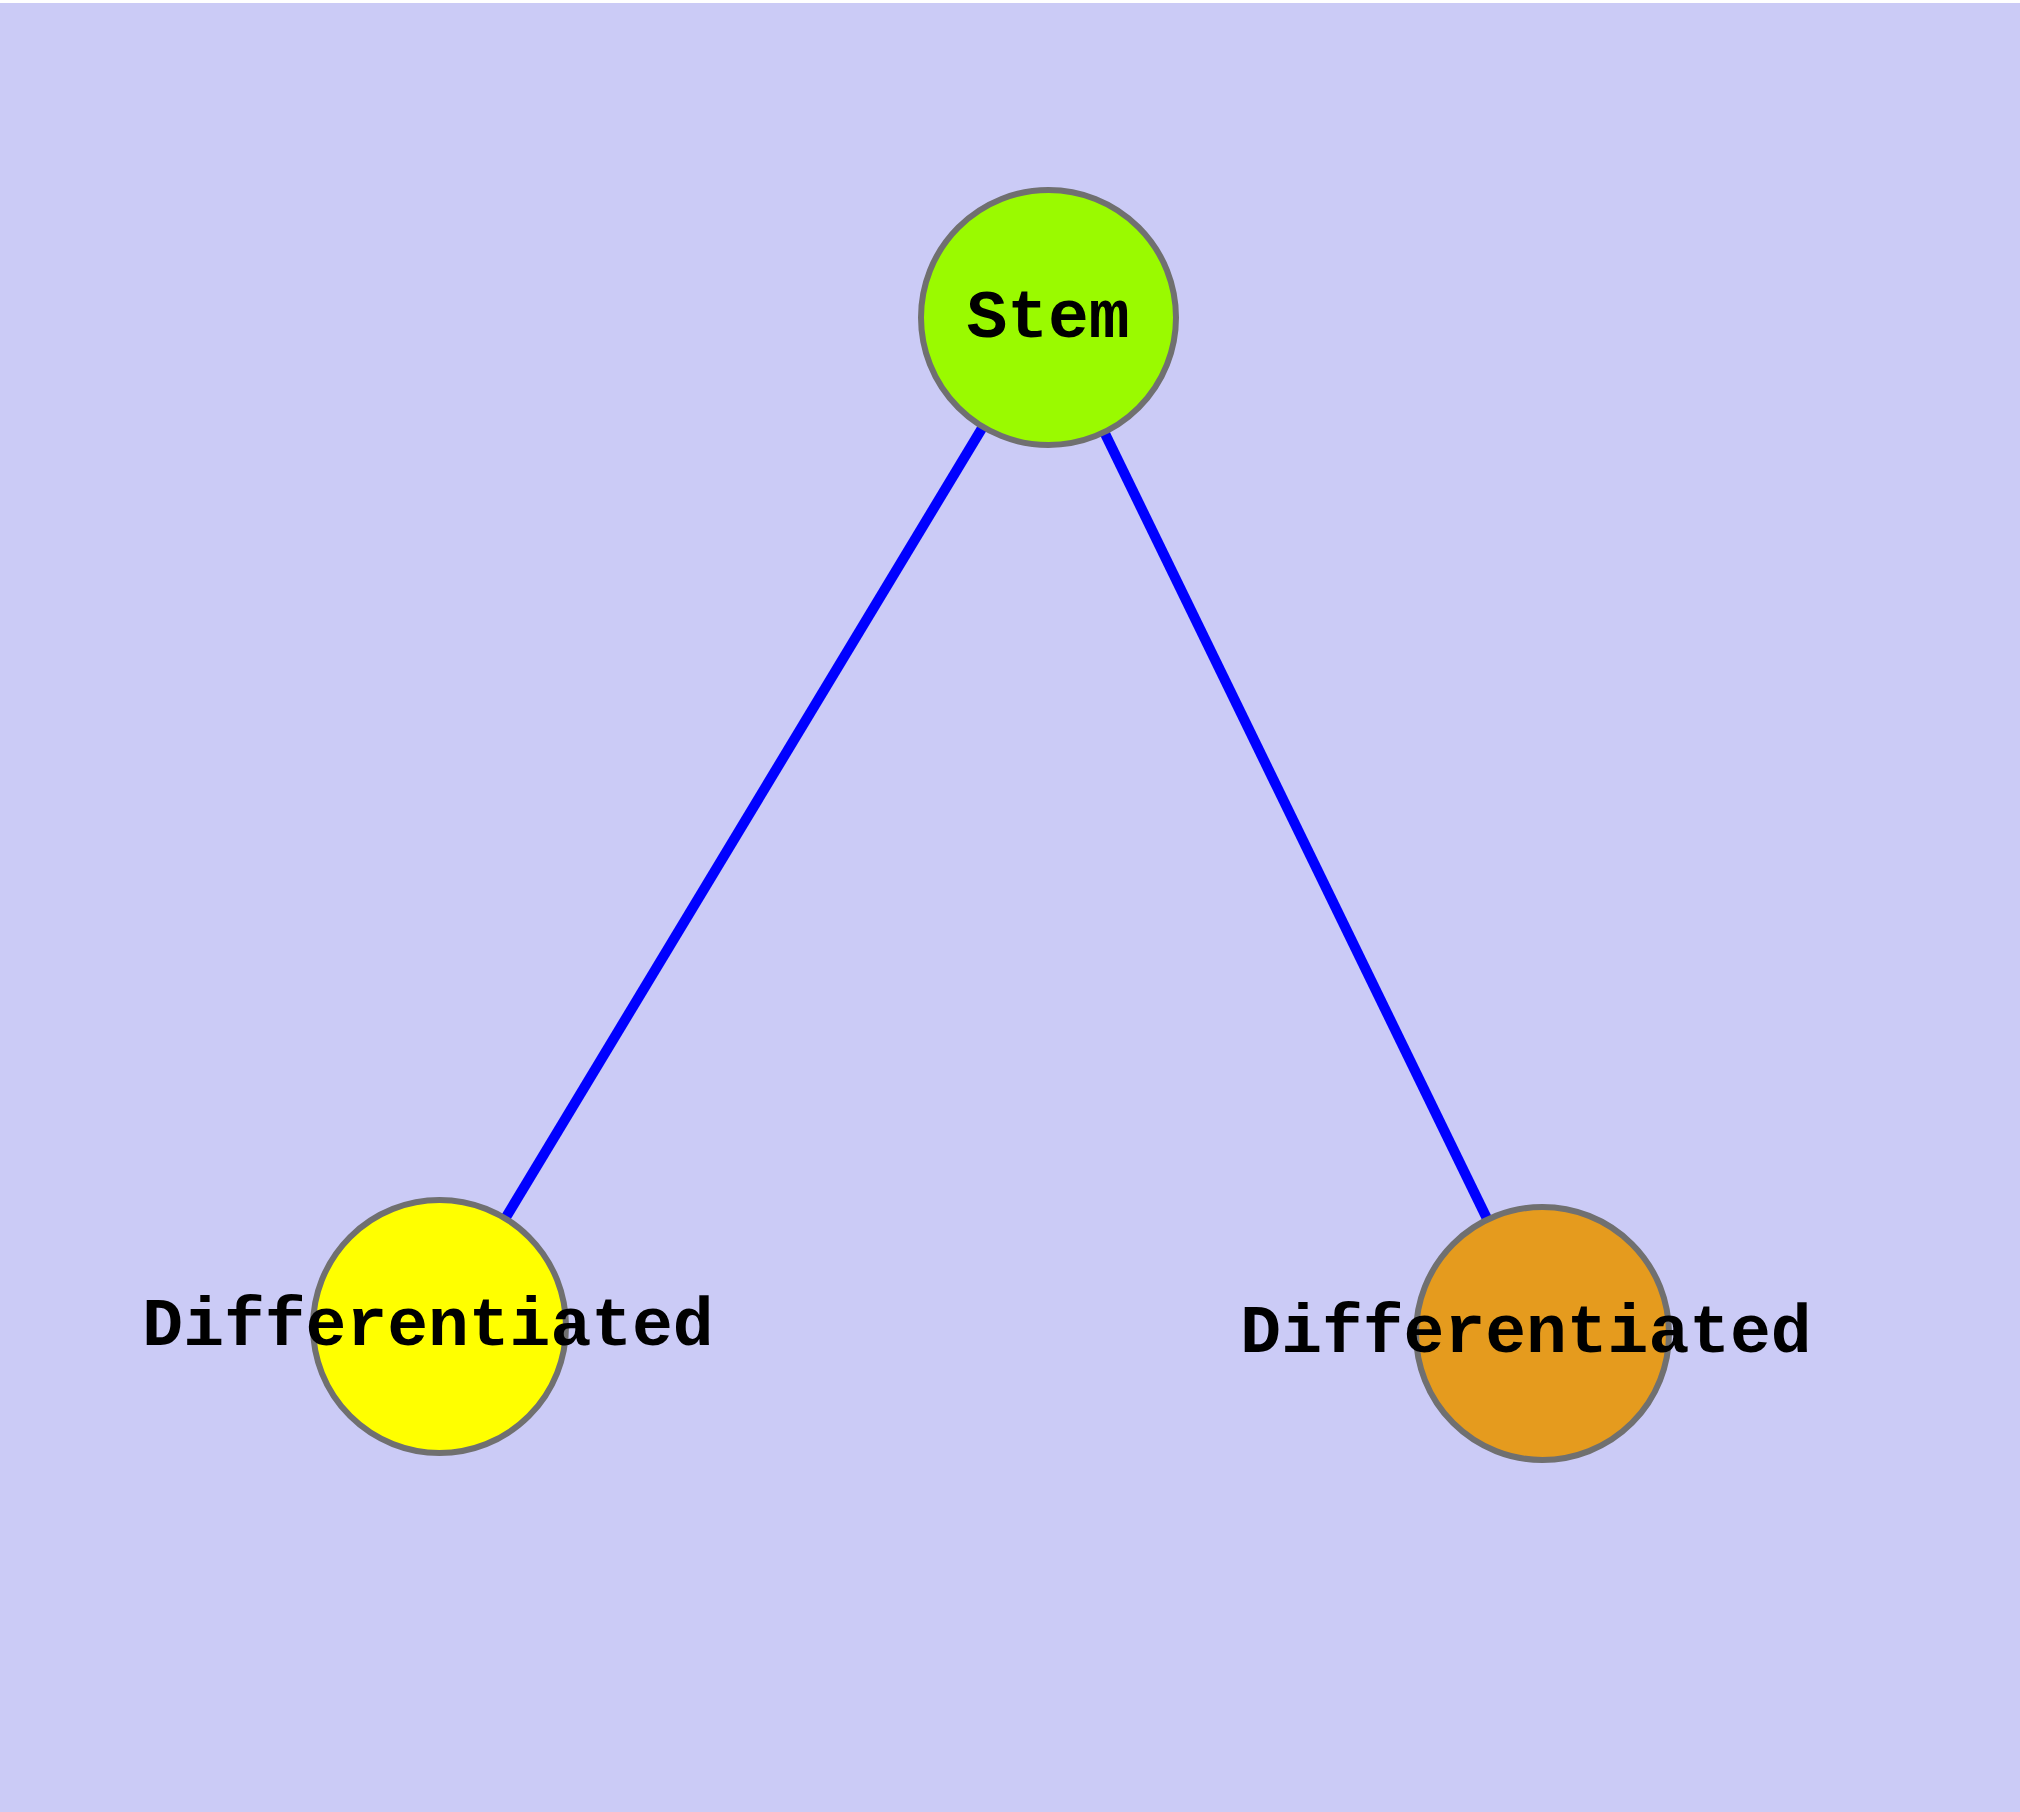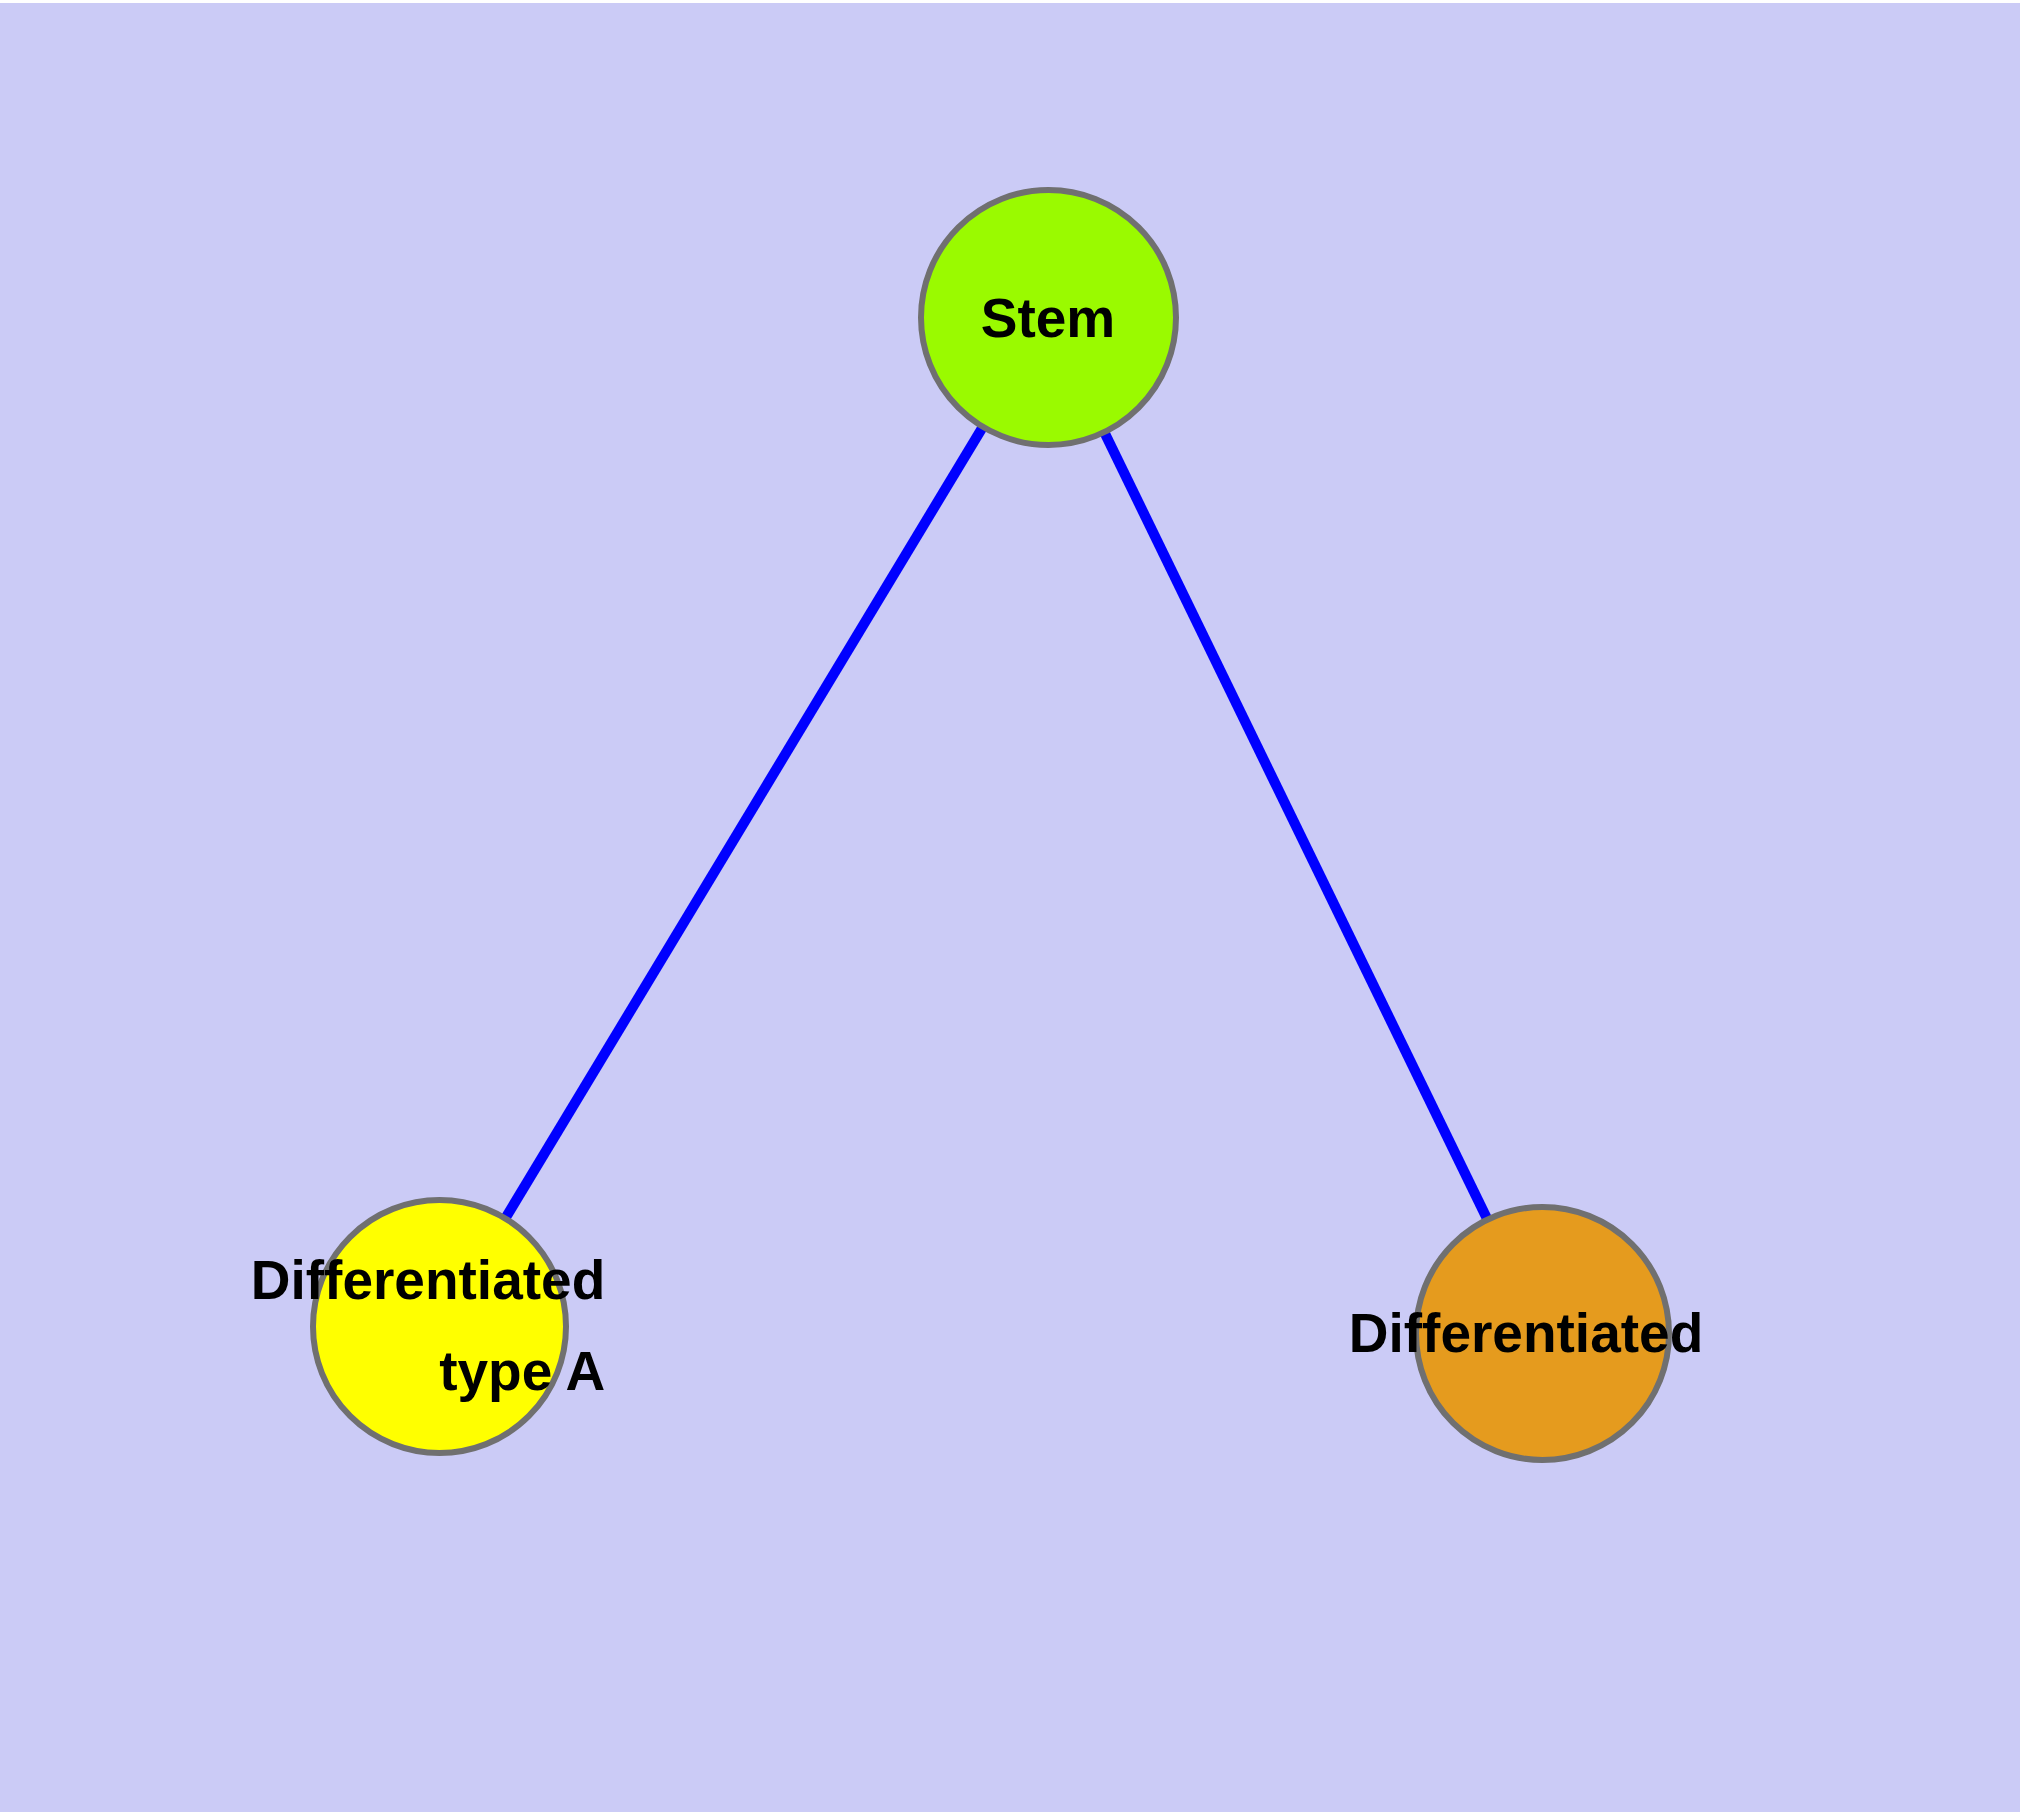--- a/index.html
+++ b/index.html
@@ -37,25 +37,25 @@
     position: absolute;
     border-radius: 50%;
     border-style: solid;
     box-sizing: border-box;
     z-index: 2;
   }
   .label {
     position: absolute;
     z-index: 3;
     transform: translate(-50%, -50%);
-    text-align: right;
+    text-align: center;
     white-space: nowrap;
-    font-family: Liberation Sans, sans-serif;
+    font-family: Liberation Mono, monospace;
     font-weight: bold;
-    font-size: 55px;
+    font-size: 68px;
     line-height: 91px;
   }
   .label-line {
     display: block;
   }
 </style>
 </head>
 <body>
 
 <div class="canvas" id="canvas" style="width: 2021px; height: 1812px; background: rgb(203, 203, 246);">
@@ -70,21 +70,20 @@
   <div class="node" id="node-stem" style="left: 918px; top: 187px; width: 261px; height: 261px; background: rgb(154, 250, 0); border-color: rgb(112, 112, 112); border-width: 6.8px;"></div>
   <div class="node" id="node-type_a" style="left: 310px; top: 1197px; width: 259px; height: 259px; background: rgb(255, 255, 0); border-color: rgb(112, 112, 112); border-width: 6.8px;"></div>
   <div class="node" id="node-type_b" style="left: 1413px; top: 1204px; width: 259px; height: 259px; background: rgb(229, 155, 30); border-color: rgb(112, 112, 112); border-width: 6.8px;"></div>
 
   <div class="label" id="label-stem" style="left: 1048px; top: 318px; color: rgb(0, 0, 0);">
     <span class="label-line">Stem</span>
   </div>
 
   <div class="label" id="label-type_a" style="left: 428px; top: 1326px; color: rgb(0, 0, 0);">
     <span class="label-line">Differentiated</span>
-    <span class="label-line">type A</span>
   </div>
 
   <div class="label" id="label-type_b" style="left: 1526px; top: 1333px; color: rgb(0, 0, 0);">
     <span class="label-line">Differentiated</span>
   </div>
 
 </div>
 
 
 </body></html>

